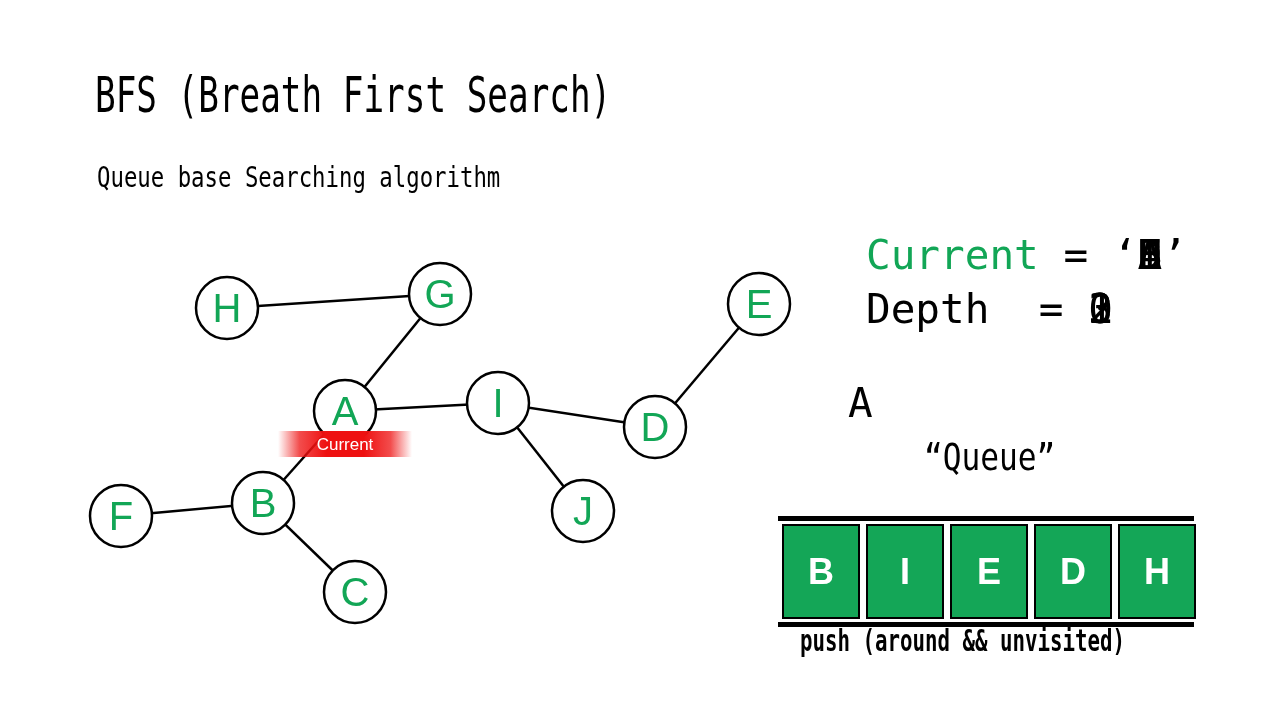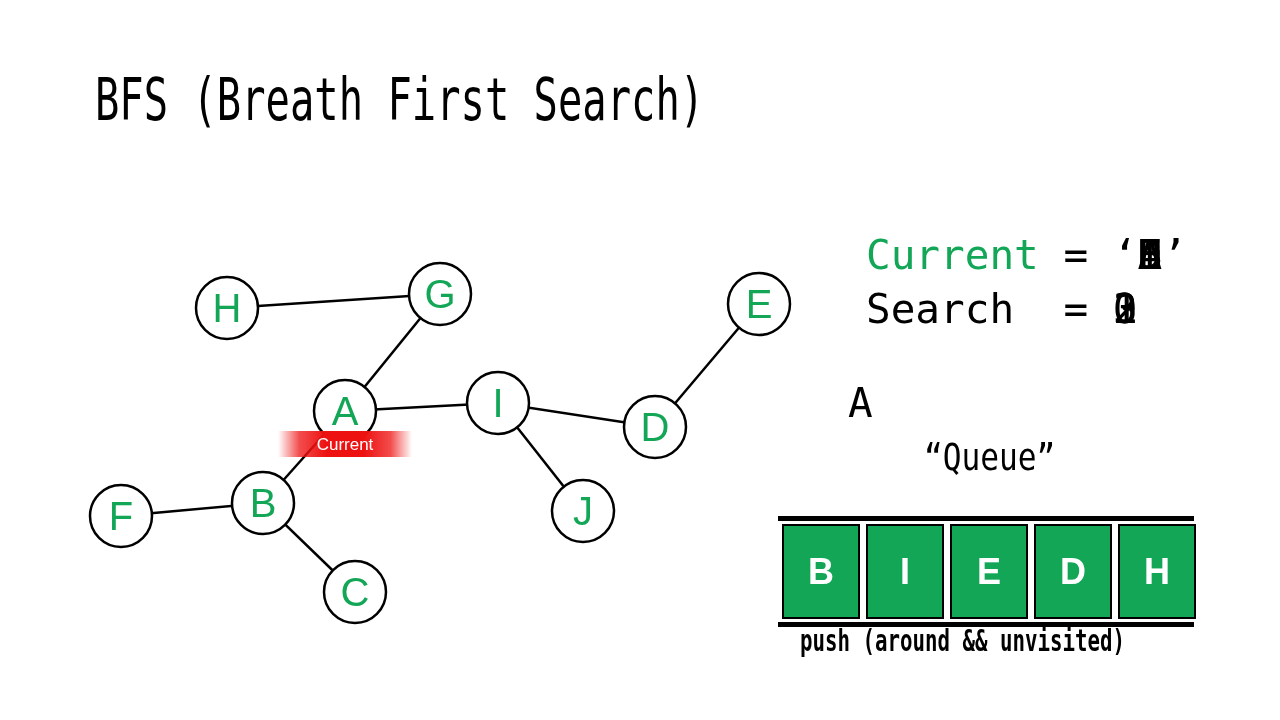--- a/index.html
+++ b/index.html
@@ -4,21 +4,21 @@
 <style>
   html,body{margin:0;padding:0;background:#fff;}
   .slide{
     position:relative;width:1280px;height:720px;background:#FFFFFF;
     overflow:hidden;font-family:"DejaVu Sans Mono",monospace;color:#000;
   }
   .abs{position:absolute;line-height:1;white-space:pre;}
   .squeeze{display:inline-block;transform-origin:0 0;}
 
   
-  .title{left:95px;top:70px;font-size:59px;}
+  .title{left:95px;top:70px;font-size:50px;}
   .title .squeeze{transform:scaleX(0.686);}
   .subtitle{left:97px;top:163px;font-size:29px;}
   .subtitle .squeeze{transform:scaleX(0.77);}
 
   
   .graph-svg{position:absolute;left:0;top:0;z-index:1;}
   .graph-svg line{stroke:#000;stroke-width:2.5;}
   .graph-svg circle{fill:#fff;stroke:#000;stroke-width:2.5;}
   .node-label{
     font-family:"Liberation Sans",sans-serif;font-size:40px;
@@ -65,20 +65,21 @@
   .queue-caption{left:800px;top:625px;font-size:31px;font-weight:bold;z-index:3;}
   .queue-caption .squeeze{transform:scaleX(0.67);}
 </style>
 </head>
 <body>
 
 <div class="slide">
 
   <div class="abs title"><span class="squeeze">BFS (Breath First Search)</span></div>
 
+  <div class="abs subtitle"><span class="squeeze">Queue base Searching algorithm</span></div>
 
   <svg class="graph-svg" width="1280" height="720" viewBox="0 0 1280 720">
 
     <line x1="227" y1="308" x2="440" y2="294"></line>
     <line x1="440" y1="294" x2="345" y2="411"></line>
     <line x1="345" y1="411" x2="498" y2="403"></line>
     <line x1="345" y1="411" x2="263" y2="503"></line>
     <line x1="263" y1="503" x2="121" y2="516"></line>
     <line x1="263" y1="503" x2="355" y2="592"></line>
     <line x1="498" y1="403" x2="583" y2="511"></line>
@@ -126,21 +127,21 @@
       <text class="node-label" x="355" y="606">C</text>
     </g>
   </svg>
 
   <div class="current-badge abs">
     <span>Current</span>
   </div>
 
   <div class="abs eq-line eq-current"><span class="green">Current</span><span> = ‘</span><span>A</span><span class="ov">B</span><span class="ov">I</span><span class="ov">E</span><span class="ov">D</span><span class="ov">H</span><span>’</span></div>
 
-  <div class="abs eq-line eq-depth"><span>Search</span><span>  = </span><span>0</span><span class="ov">1</span><span class="ov">2</span><span class="ov">3</span></div>
+  <div class="abs eq-line eq-depth"><span>Depth</span><span>  = </span><span>0</span><span class="ov">1</span><span class="ov">2</span><span class="ov">3</span></div>
 
   <div class="abs visited">A</div>
 
   <div class="abs queue-title"><span class="squeeze">“Queue”</span></div>
 
   <div class="queue-bar top"></div>
 
   <div class="queue-row">
     <div class="queue-cell">
         <span>B</span>

